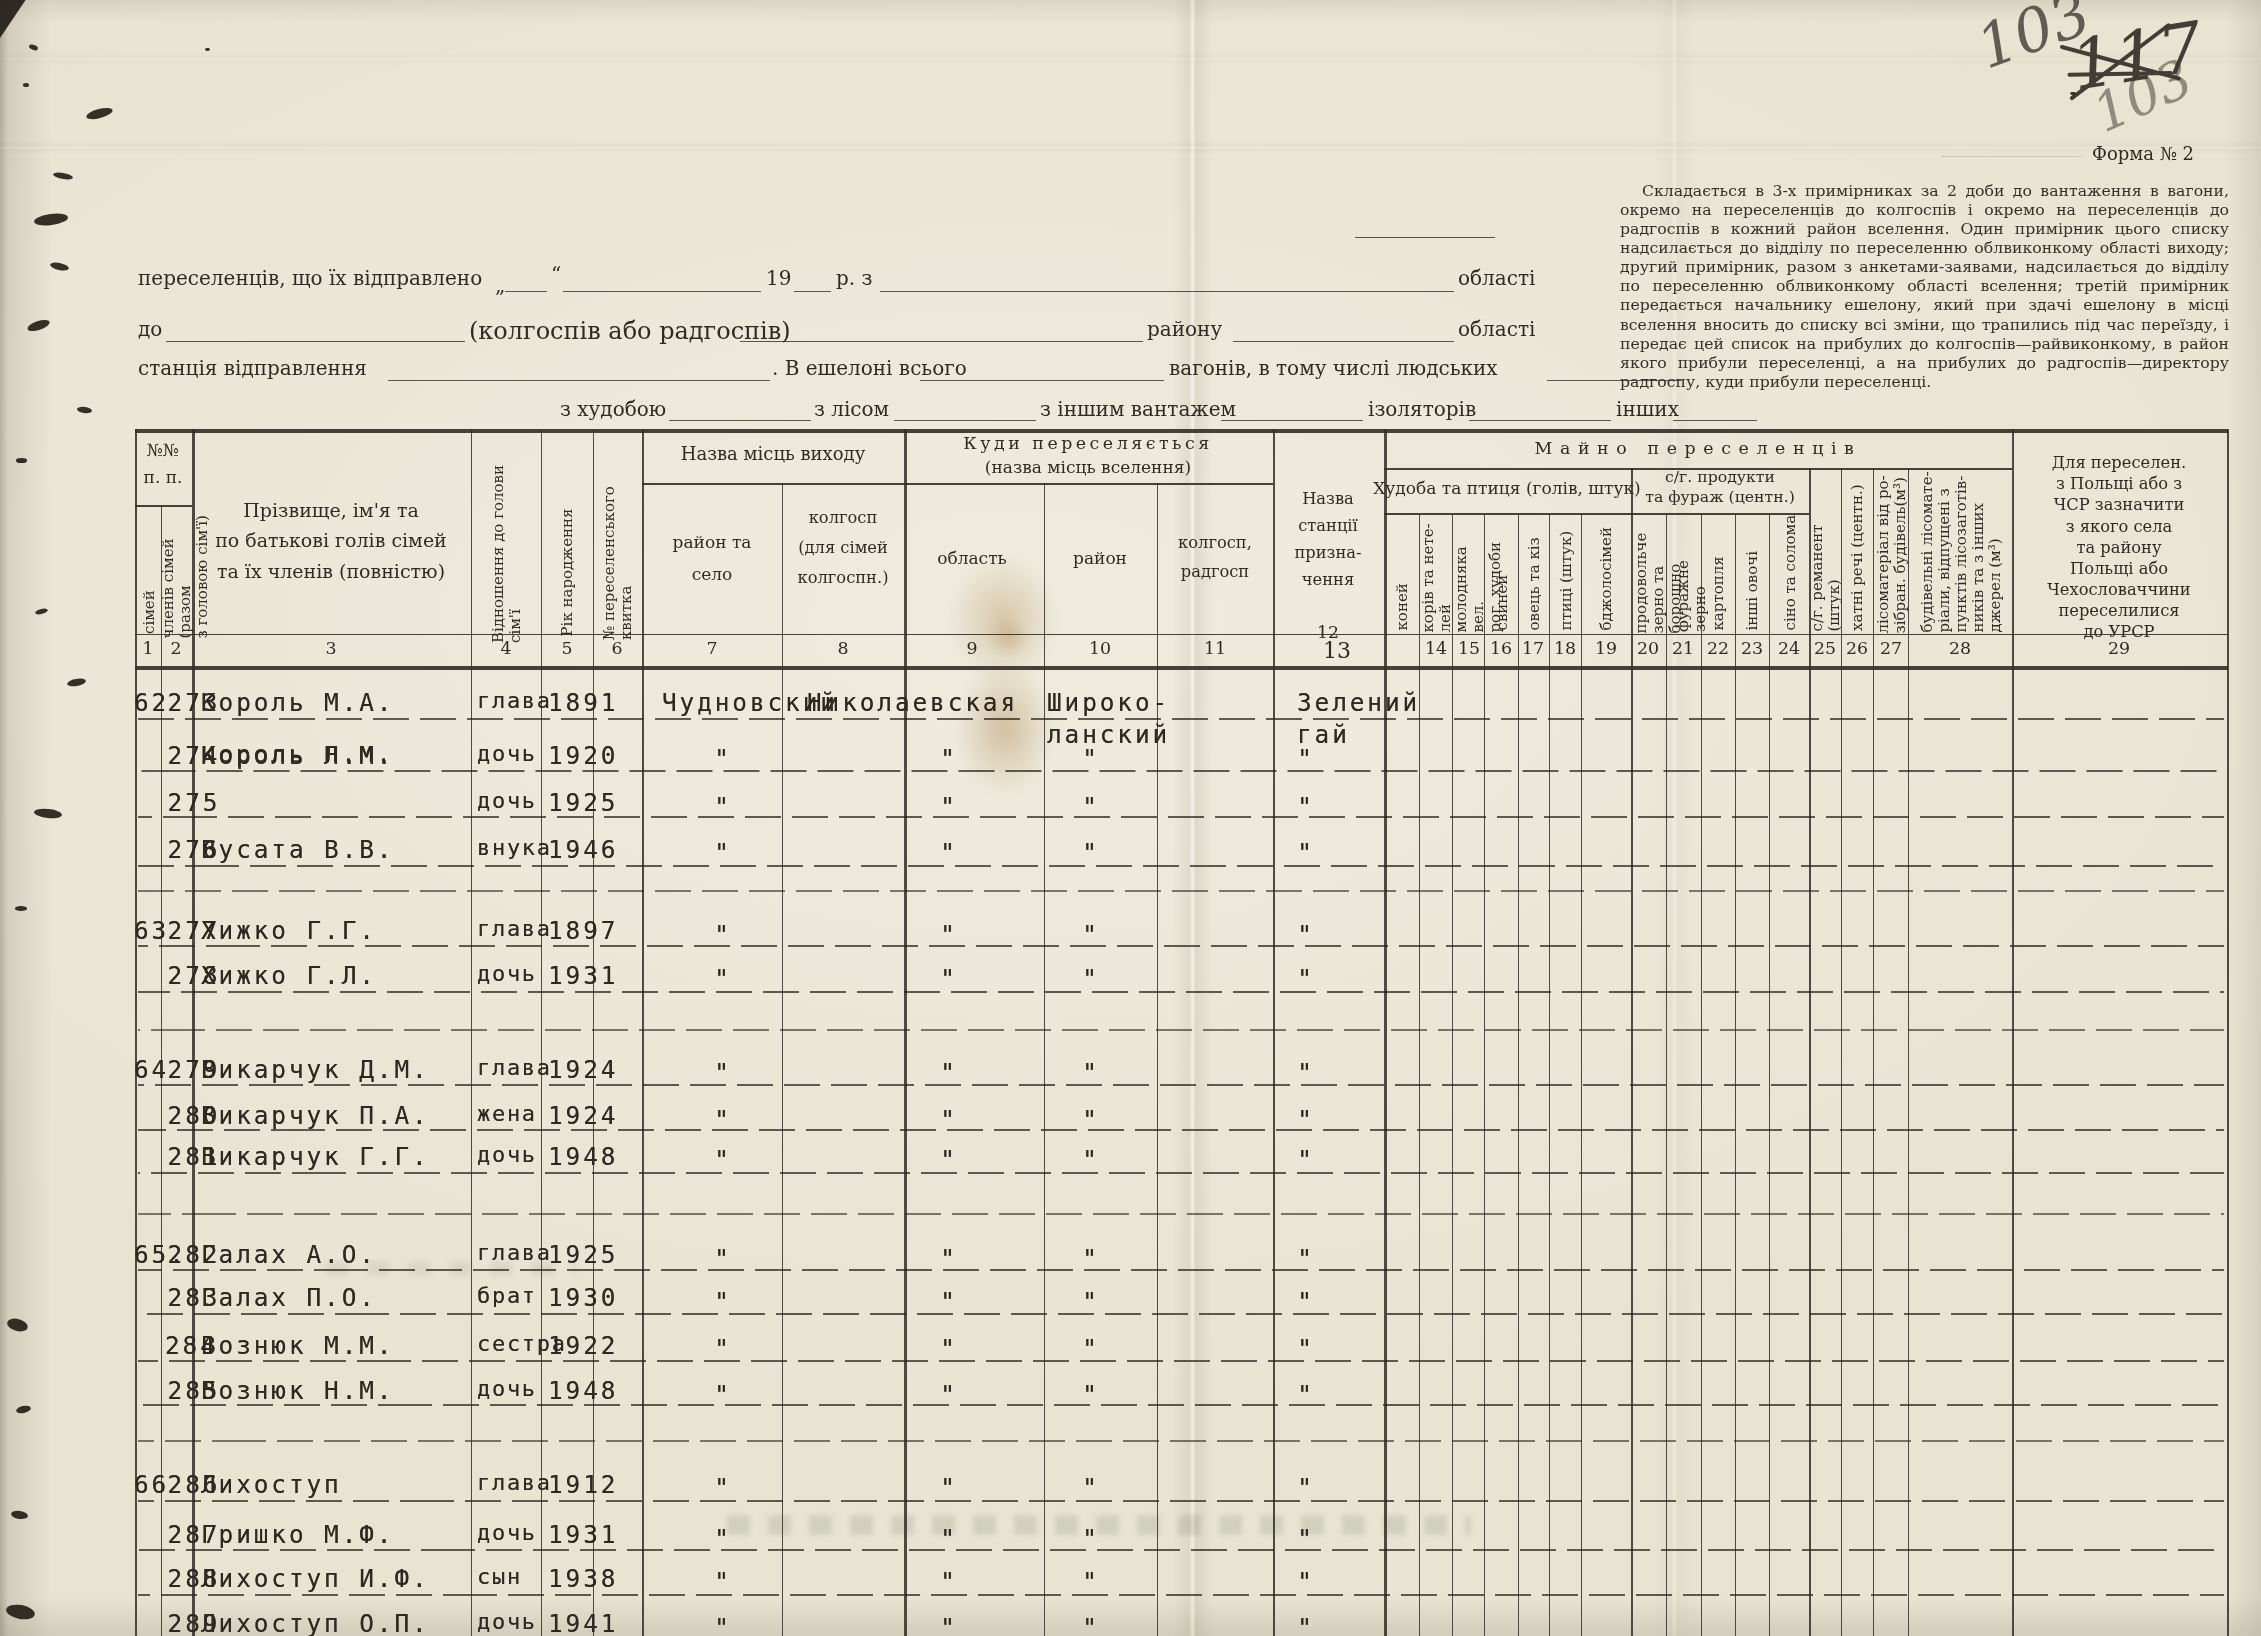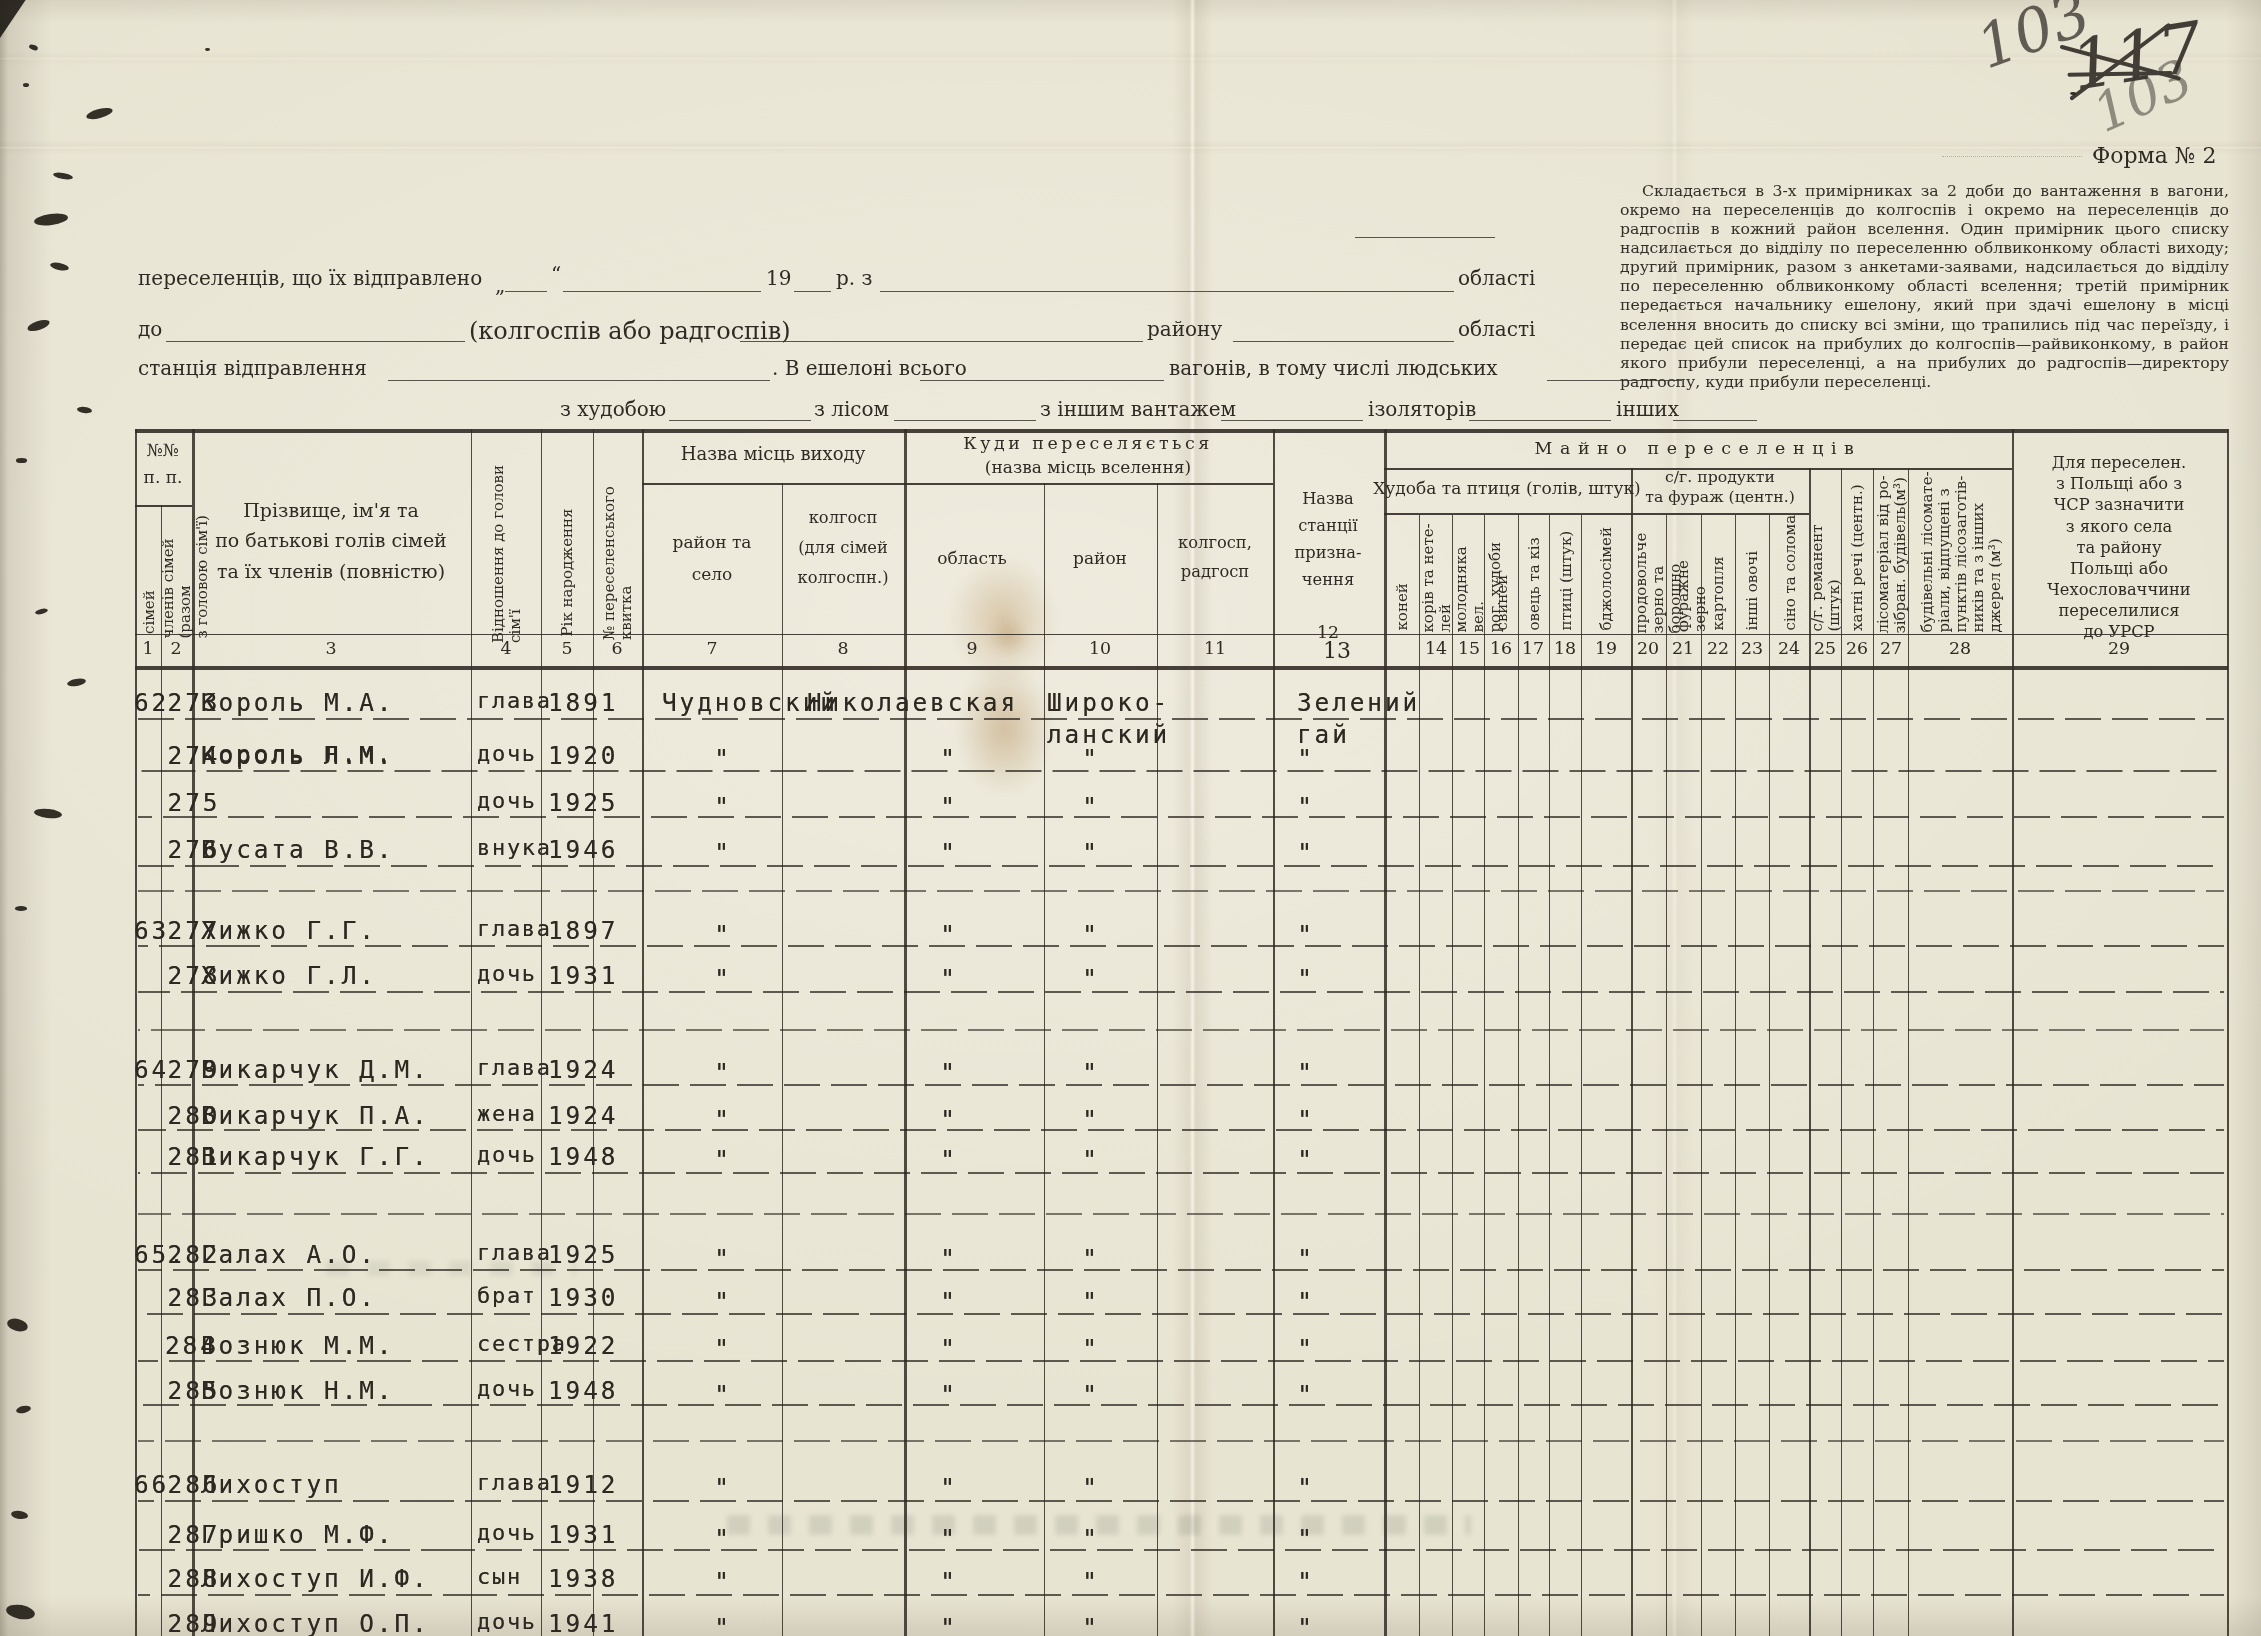--- a/index.html
+++ b/index.html
@@ -71,21 +71,21 @@
   <div class="hand" id="hw1">103</div>
   <div class="hand" id="hw2">
     <span>117</span>
     <span class="strike1"></span>
     <span class="strike2"></span>
     <span class="strike3"></span>
   </div>
   <div class="hand" id="hw3">103</div>
 
   <div class="rule" style="left:1942px;top:156px;width:140px;opacity:.35;border-top-style:dotted"></div>
-  <div class="pr" style="left:2092px;top:143px;font-size:22px">Форма № 2</div>
+  <div class="pr" style="left:2092px;top:143px;font-size:18px">Форма № 2</div>
 
   <div class="rule" style="left:1355px;top:237px;width:140px"></div>
 
   <div id="instructions">Складається в 3-х примірниках за 2 доби до вантаження в вагони, окремо на переселенців до колгоспів і окремо на переселенців до радгоспів в кожний район вселення. Один примірник цього списку надсилається до відділу по переселенню облвиконкому області виходу; другий примірник, разом з анкетами-заявами, надсилається до відділу по переселенню облвиконкому області вселення; третій примірник передається начальнику ешелону, який при здачі ешелону в місці вселення вносить до списку всі зміни, що трапились під час переїзду, і передає цей список на прибулих до колгоспів—райвиконкому, в район якого прибули переселенці, а на прибулих до радгоспів—директору радгоспу, куди прибули переселенці.</div>
 
   <div class="pr" style="left:138px;top:266px;font-size:20px">переселенців, що їх відправлено</div>
   <div class="pr" style="left:495px;top:273px;font-size:20px">„</div>
   <div class="rule" style="left:505px;top:291px;width:42px"></div>
   <div class="pr" style="left:551px;top:262px;font-size:20px">“</div>
   <div class="rule" style="left:563px;top:291px;width:198px"></div>

